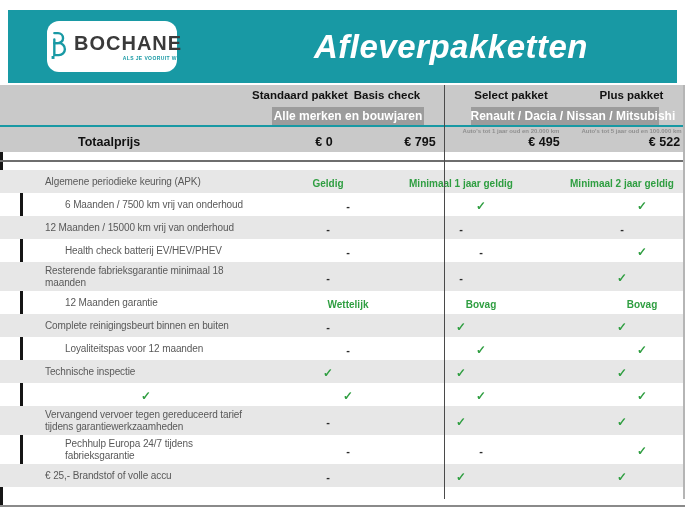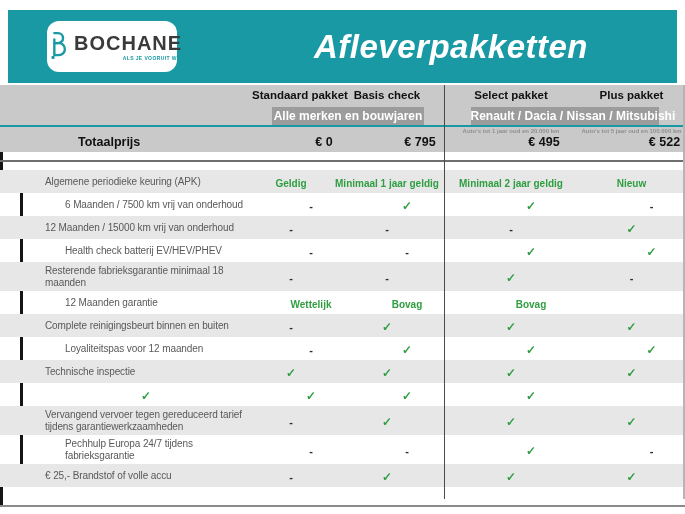--- a/index.html
+++ b/index.html
@@ -33,21 +33,21 @@
   .total-row{position:absolute;left:0;top:47px;width:608px;height:19px;margin-left:33px;}
   .total-label{font-size:12.5px;font-weight:700;color:#111111;padding-left:45px;}
   .price{text-align:center;font-size:12.5px;font-weight:700;color:#111111;white-space:nowrap;}
 
   
   .table-area{position:absolute;left:0;top:152px;width:685px;}
   .gap8{height:8px;background:#ffffff;box-shadow:inset 3px 0 0 #151515;}
   .hline{height:2px;background:#6e6e6e;}
   .hline.bottom{background:#8a8a8a;}
   .endgap{height:18px;background:#ffffff;box-shadow:inset 3px 0 0 #151515;}
-  .frow{min-height:23px;}
+  .frow{min-height:23px;gap:37px;}
   .frow.shade{background:#e7e7e7;}
   .frow.plain{background:#ffffff;box-shadow:inset 3px 0 0 #151515;margin-left:20px;}
   .cell{text-align:center;}
   .cell.lab{text-align:left;padding:3px 10px 3px 45px;font-size:10px;color:#595959;
             line-height:1.15;letter-spacing:-.1px;}
   .check{color:#2f9e41;font-size:12px;font-weight:700;line-height:1;}
   .dash{color:#2b2b2b;font-size:11px;font-weight:700;line-height:1;}
   .ftext{color:#2f9e41;font-size:10px;font-weight:700;white-space:nowrap;}
 
   

